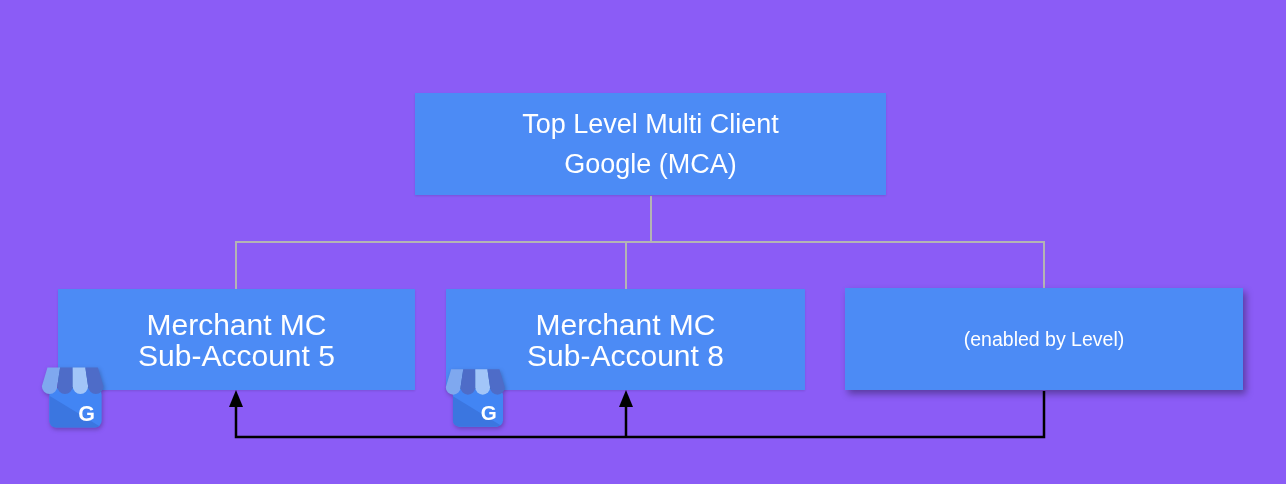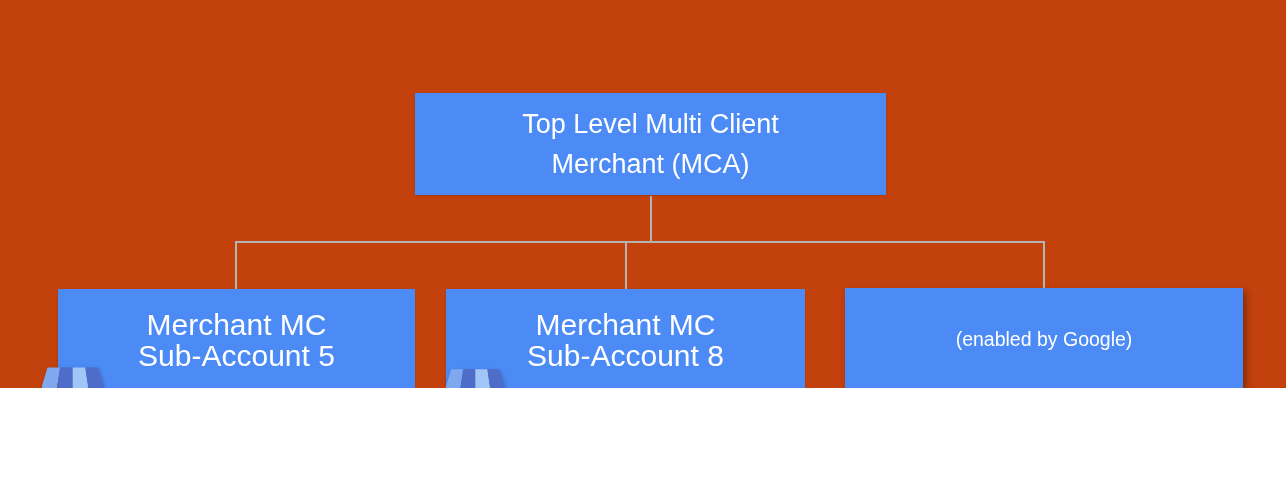--- a/index.html
+++ b/index.html
@@ -1,19 +1,19 @@
 <!DOCTYPE html>
 <html style="--node-blue: #4c8bf5; --node-text: #ffffff; --connector-gray: #b4b4b4; --connector-black: #000000; --awning-dark: #4e6cc8; --awning-light: #7fa8ef; --awning-lighter: #a2c5f8; --store-body: #4285f4; --store-body-shade: #3b76e0;"><head>
 <meta charset="utf-8">
 <style>
   html,body{margin:0;padding:0;background:#fff;}
   .canvas{
     position:relative;
-    width:1286px;height:388px;
-    background:#c2410c;
+    width:1286px;height:484px;
+    background:#8b5cf6;
     font-family:"Liberation Sans", sans-serif;
     overflow:hidden;
   }
   .lines-svg{
     position:absolute;left:0;top:0;width:1286px;height:501px;
     z-index:1;pointer-events:none;
   }
   .gray-line{stroke:var(--connector-gray,#b4b4b4);stroke-width:2;fill:none;}
   .black-line{stroke:var(--connector-black,#000);stroke-width:2.5;fill:none;}
   .arrowhead{fill:var(--connector-black,#000);stroke:none;}
@@ -64,35 +64,35 @@
     <path class="gray-line" d="M1044,241 L1044,290"></path>
 
     <path class="black-line" d="M1044,391 L1044,437 L236,437 L236,405"></path>
     <path class="black-line" d="M626,437 L626,405"></path>
     <polygon class="arrowhead" points="236,390 229,407 243,407"></polygon>
     <polygon class="arrowhead" points="626,390 619,407 633,407"></polygon>
   </svg>
 
   <div class="node node-root">
     <span class="line1">Top Level Multi Client</span>
-    <span class="line2">Merchant (MCA)</span>
+    <span class="line2">Google (MCA)</span>
   </div>
 
   <div class="node node-sub node-sub1">
     <span class="line1">Merchant MC</span>
     <span class="line2">Sub-Account 5</span>
   </div>
 
   <div class="node node-sub node-sub2">
     <span class="line1">Merchant MC</span>
     <span class="line2">Sub-Account 8</span>
   </div>
 
   <div class="node node-lfp">
-    <span class="line2">(enabled by Google)</span>
+    <span class="line2">(enabled by Level)</span>
   </div>
 
   <svg class="gmb-icon gmb-icon-1" viewBox="0 0 76 76" xmlns="http://www.w3.org/2000/svg">
     <defs>
       <clipPath id="bodyClip1">
           <rect x="10" y="28" width="56" height="42" rx="7"></rect>
         </clipPath>
     </defs>
     <rect x="10" y="28" width="56" height="42" rx="7" fill="#4285f4"></rect>
     <polygon points="10,36 66,70 10,70" fill="#3b76e0" clip-path="url(#bodyClip1)"></polygon>

